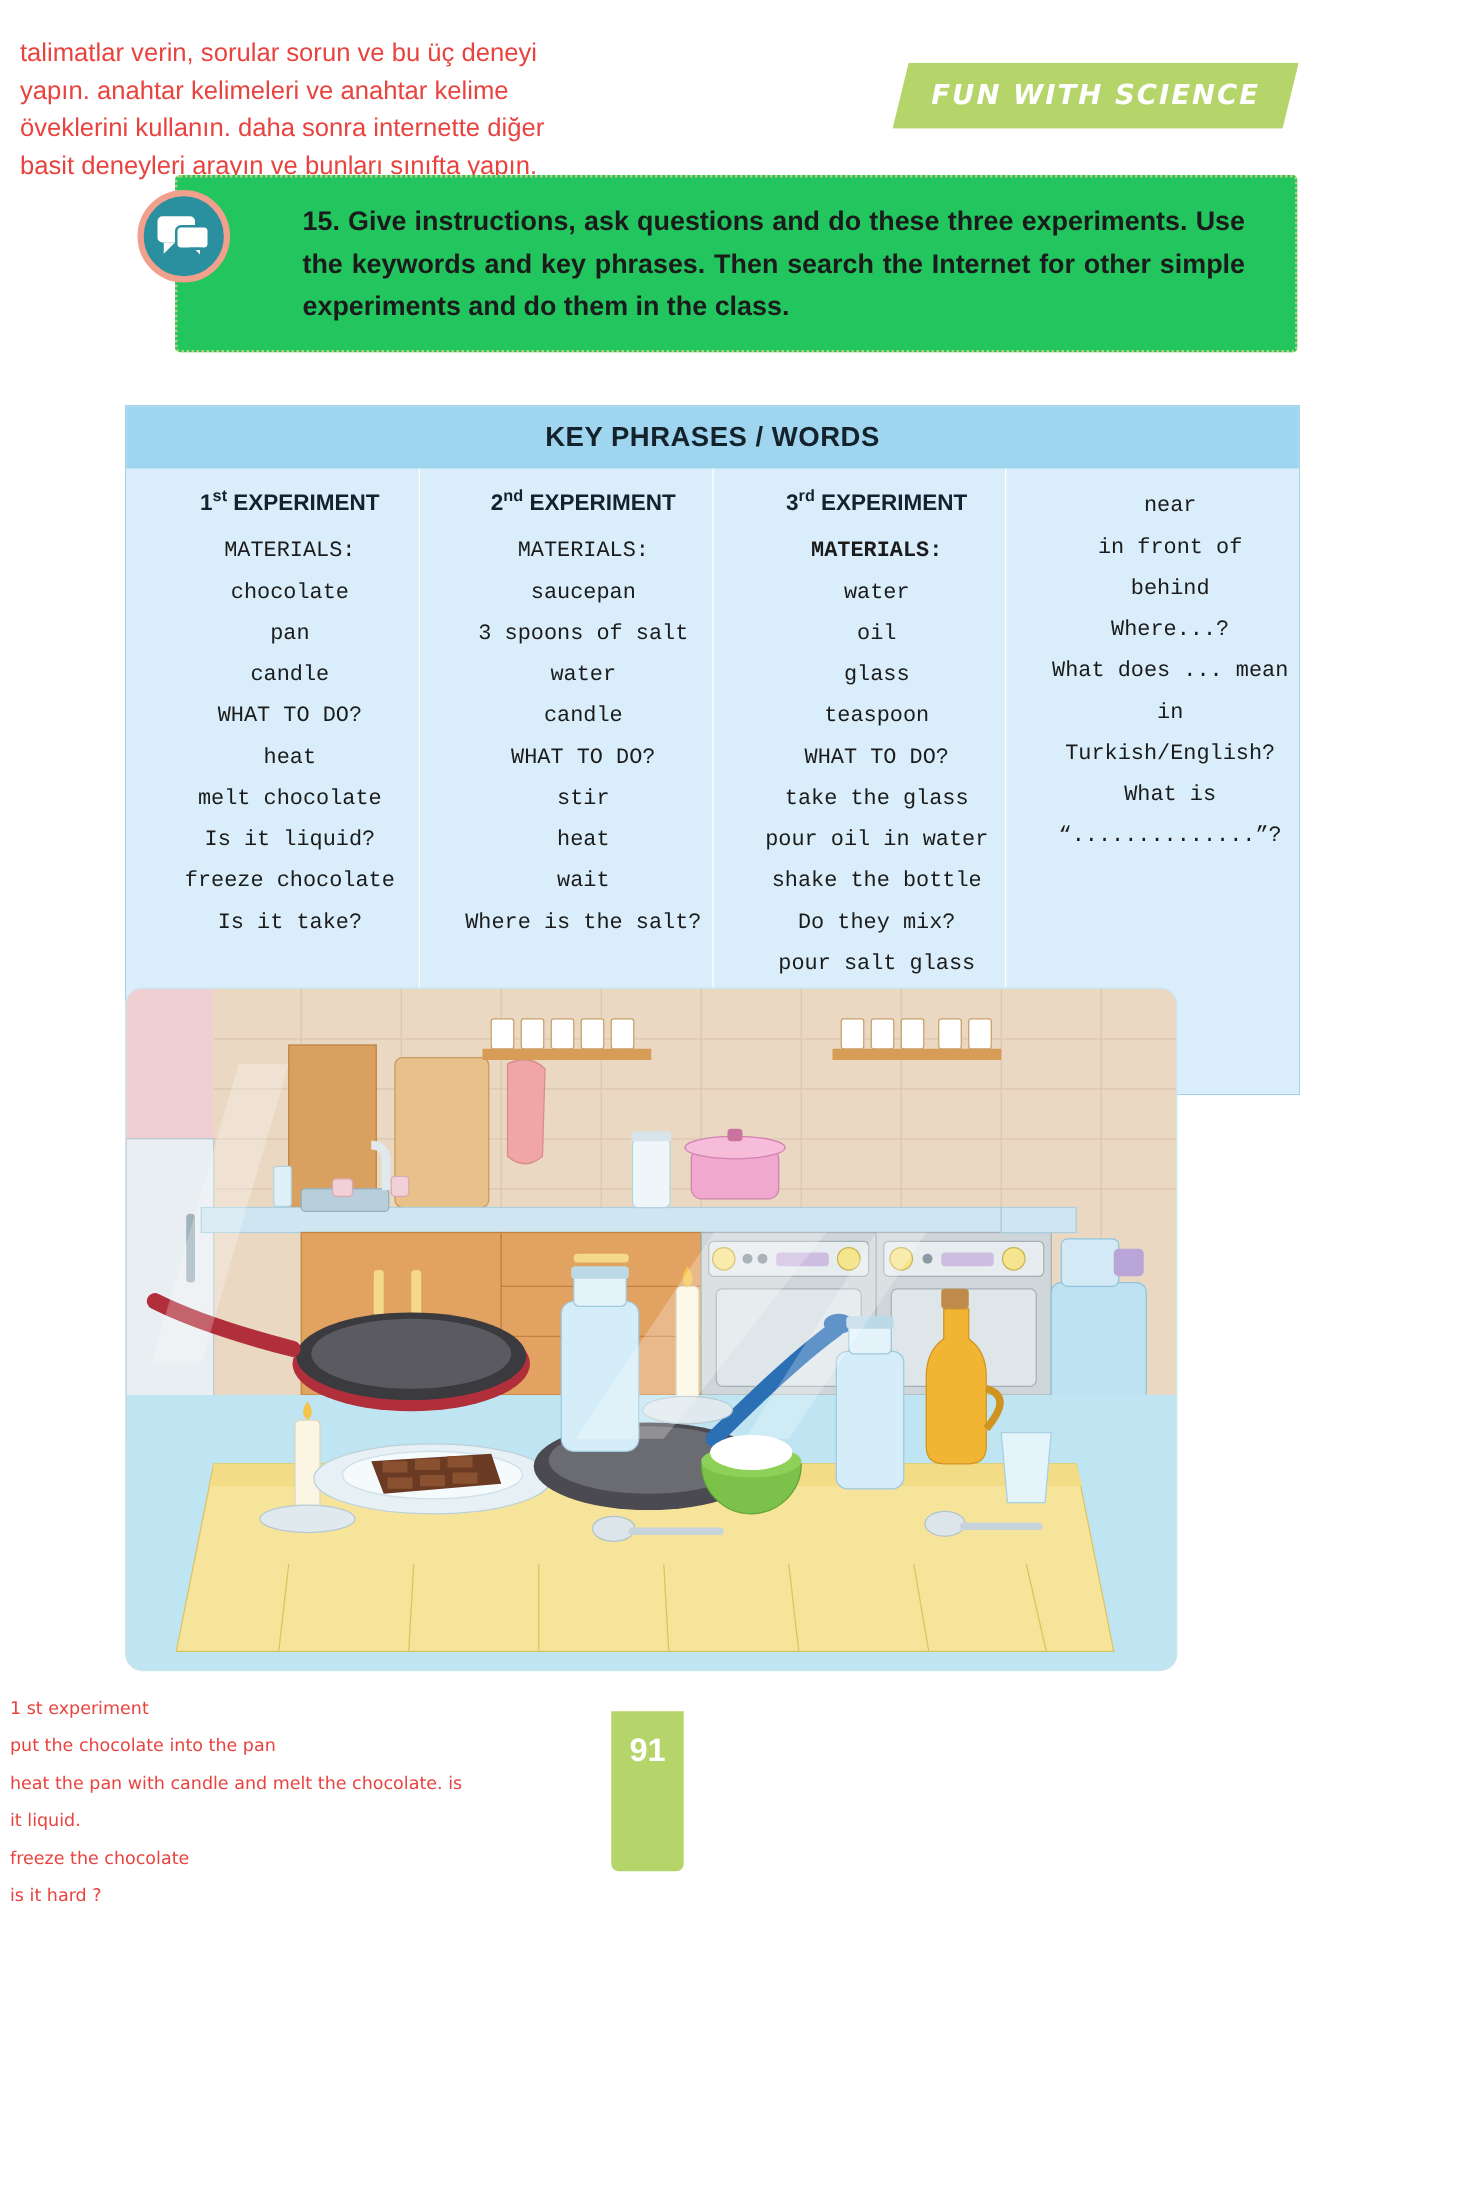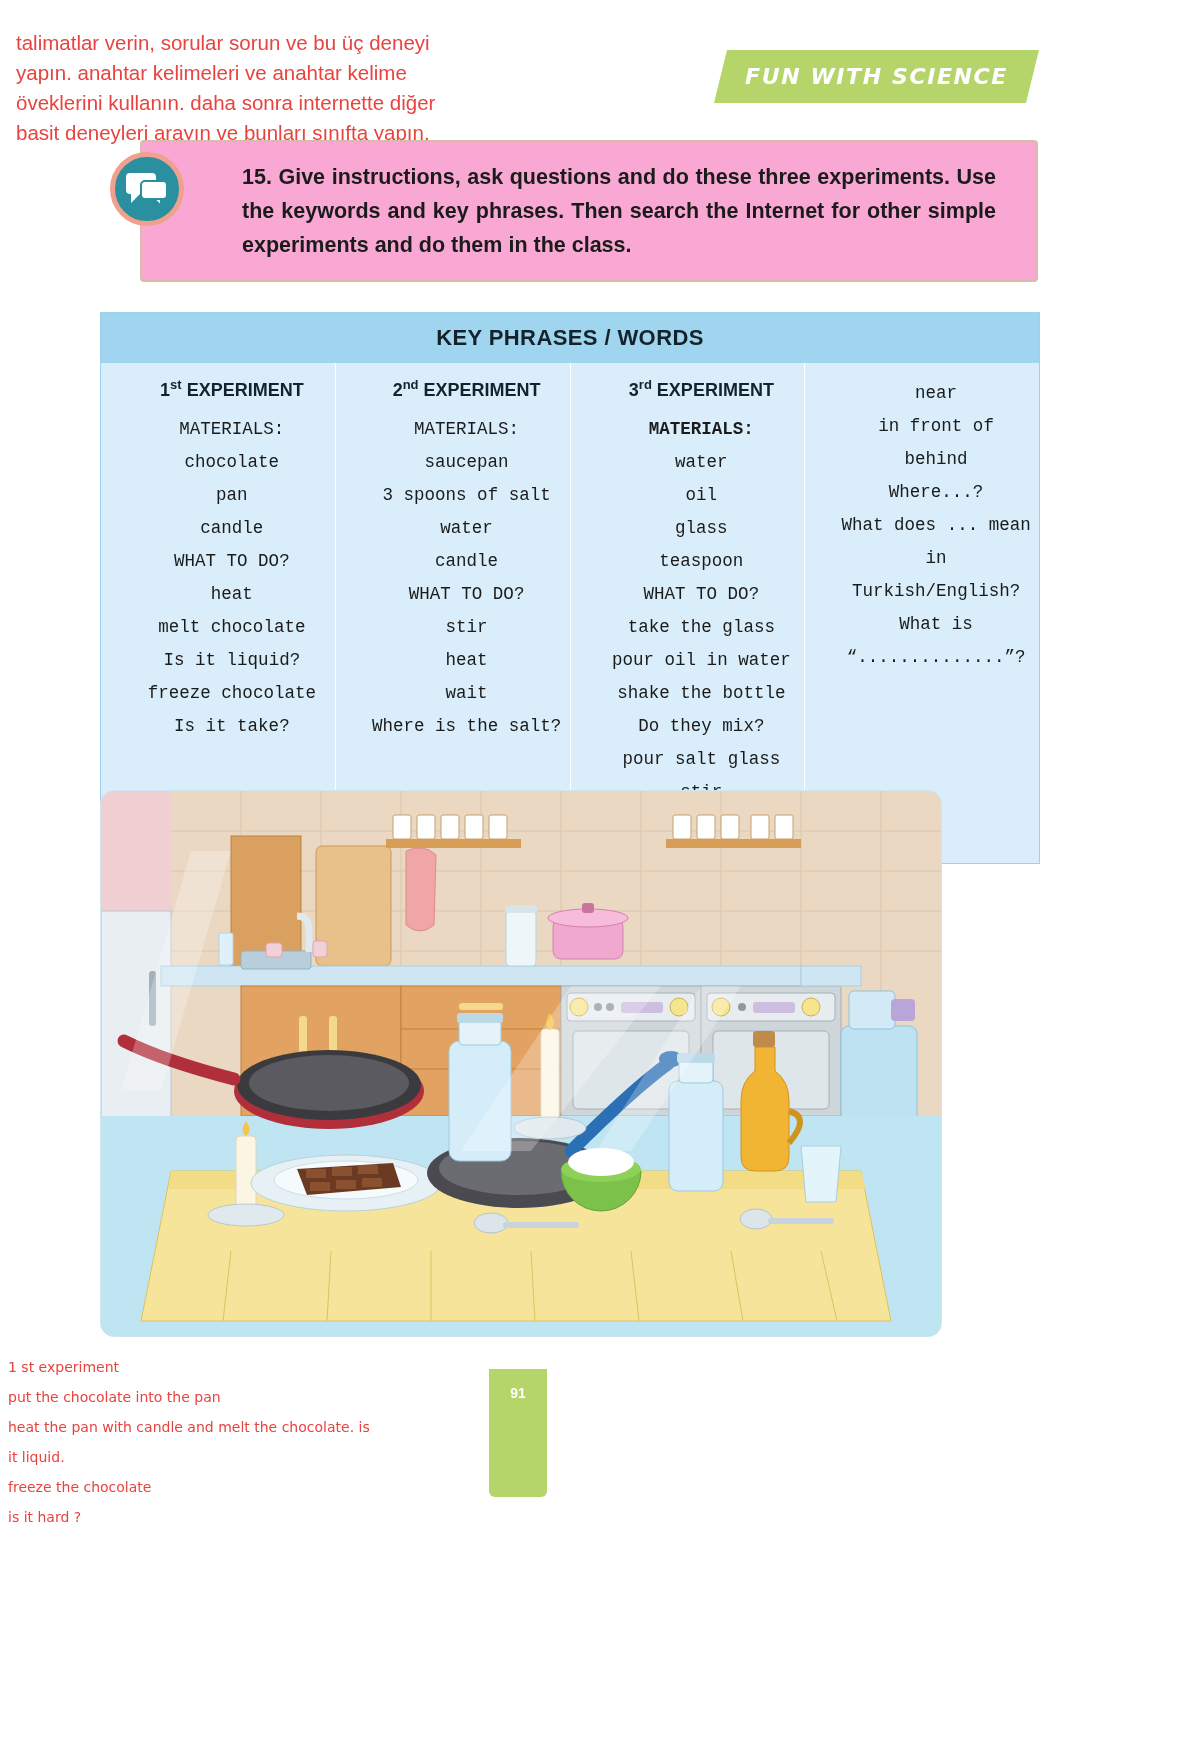--- a/index.html
+++ b/index.html
@@ -50,21 +50,21 @@
     font-family: "DejaVu Sans", sans-serif;
   }
 
   
   .instruction-box {
     position: absolute;
     left: 140px;
     top: 140px;
     width: 898px;
     min-height: 100px;
-    background: #f9a8d4;
+    background: #22c55e;
     border: 2px dotted #b9cf7d;
     border-radius: 4px;
     box-sizing: border-box;
     padding: 18px 40px 18px 100px;
   }
   .instruction-text {
     font-size: 21.5px;
     line-height: 34px;
     color: #1b1b1b;
     font-weight: bold;
@@ -84,21 +84,21 @@
     align-items: center;
     justify-content: center;
     box-sizing: border-box;
   }
   .speech-icon svg { display:block; }
 
   
   .kp-table {
     position: absolute;
     left: 100px;
-    top: 312px;
+    top: 324px;
     width: 940px;
     border: 1px solid #9fd2ea;
     box-sizing: border-box;
   }
   .kp-header {
     background: #9fd5ef;
     text-align: center;
     font-size: 22px;
     font-weight: bold;
     color: #14222b;
@@ -164,21 +164,21 @@
   
   .page-tab {
     position: absolute;
     left: 489px;
     top: 1369px;
     width: 58px;
     height: 128px;
     background: #b5d56a;
     border-radius: 0 0 6px 6px;
     color: #ffffff;
-    font-size: 14px;
+    font-size: 26px;
     font-weight: bold;
     text-align: center;
     padding-top: 16px;
     box-sizing: border-box;
   }
 </style>
 </head>
 <body>
 
 <div class="top-note">talimatlar verin, sorular sorun ve bu üç deneyi

